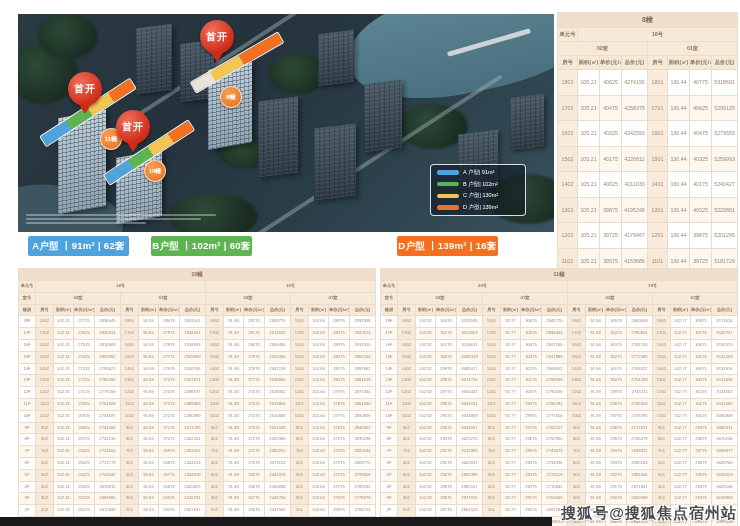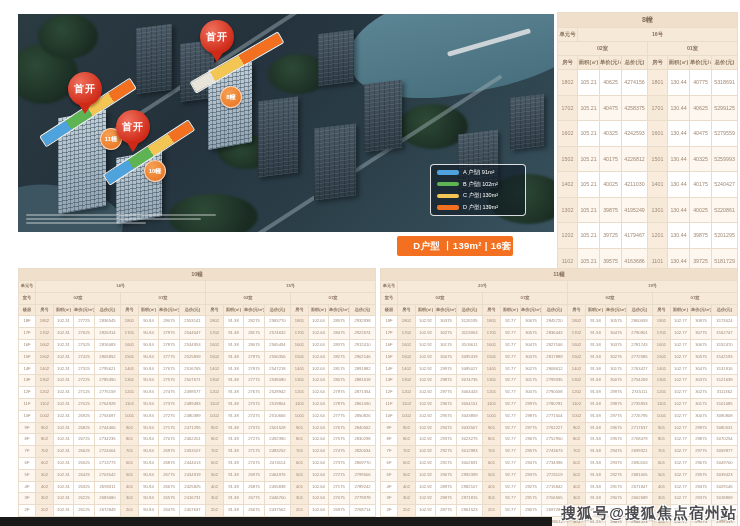--- a/index.html
+++ b/index.html
@@ -149,21 +149,23 @@
       </div>
     </div>
 
     <div class="disclaimer">
       <div class="dline" style="width:190px;"></div>
       <div class="dline" style="width:175px;"></div>
       <div class="dline" style="width:120px;"></div>
     </div>
   </div>
 
-  <div class="banner" style="left: 397px; background: rgb(242, 112, 31); padding-left: 15px;">D户型 丨139m² | 16套</div>
+  <div class="banner" style="left: 28px; background: rgb(79, 163, 221);">A户型 丨91m² | 62套</div>
+  <div class="banner" style="left: 151px; background: rgb(94, 180, 83);">B户型 丨102m² | 60套</div>
+  <div class="banner" style="left: 397px; background: rgb(242, 112, 31);">D户型 丨139m² | 16套</div>
 
   <div id="tbl8" class="tmount">
       <table class="ptable">
         <colgroup>
           <col style="width: 20px;">
           <col style="width: 22px;">
           <col style="width: 22px;">
           <col style="width: 26px;">
           <col style="width: 20px;">
           <col style="width: 22px;">

